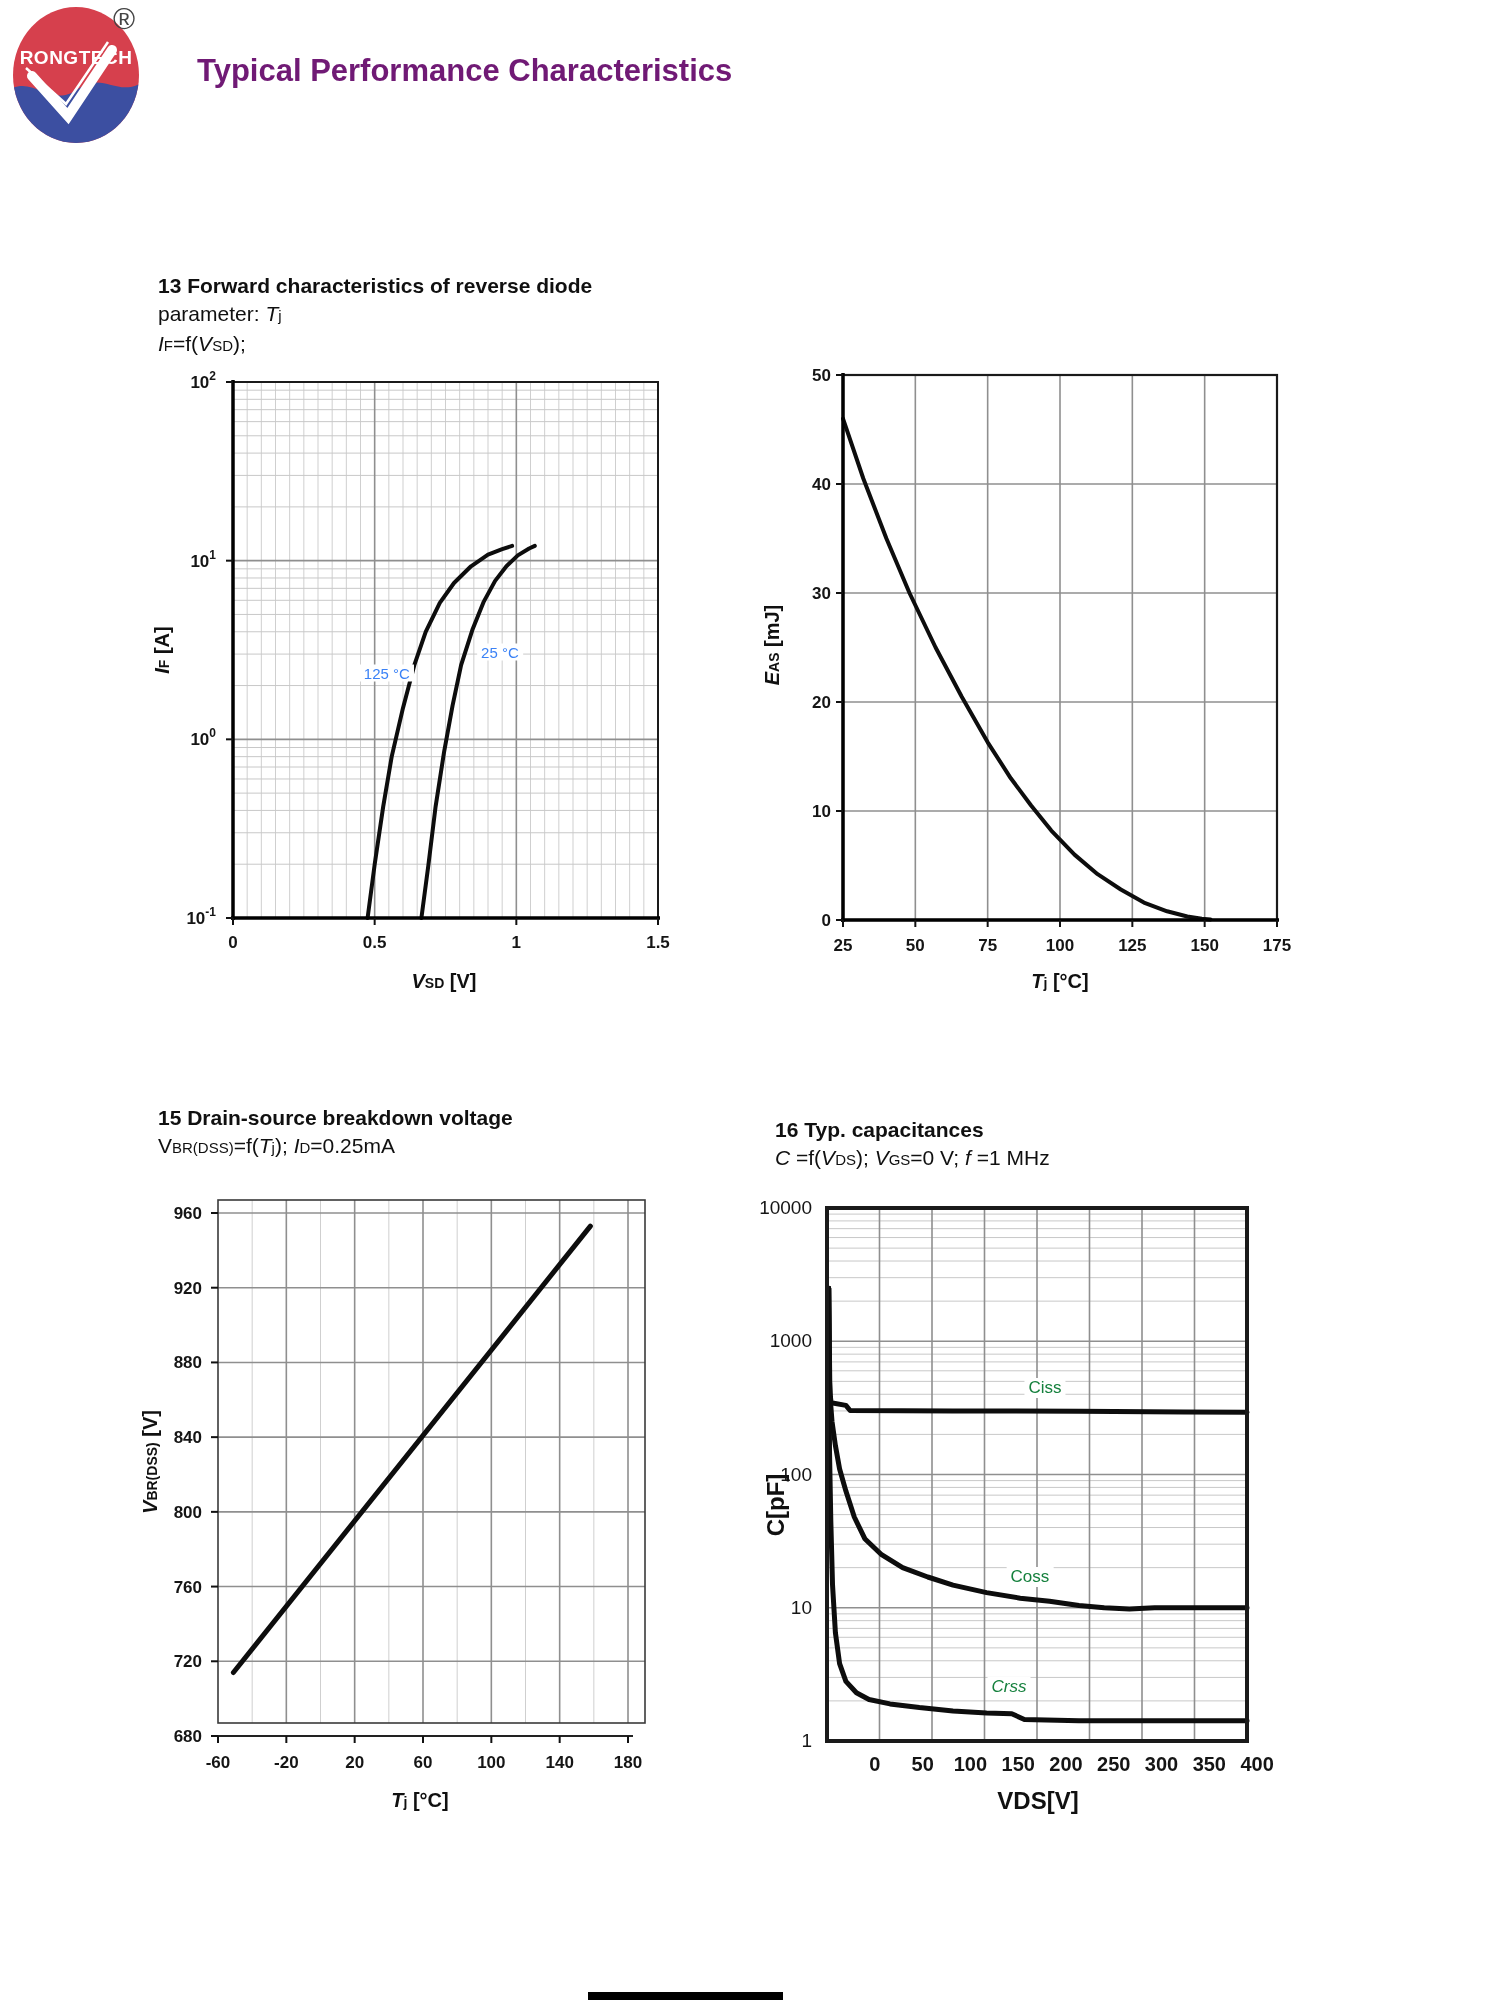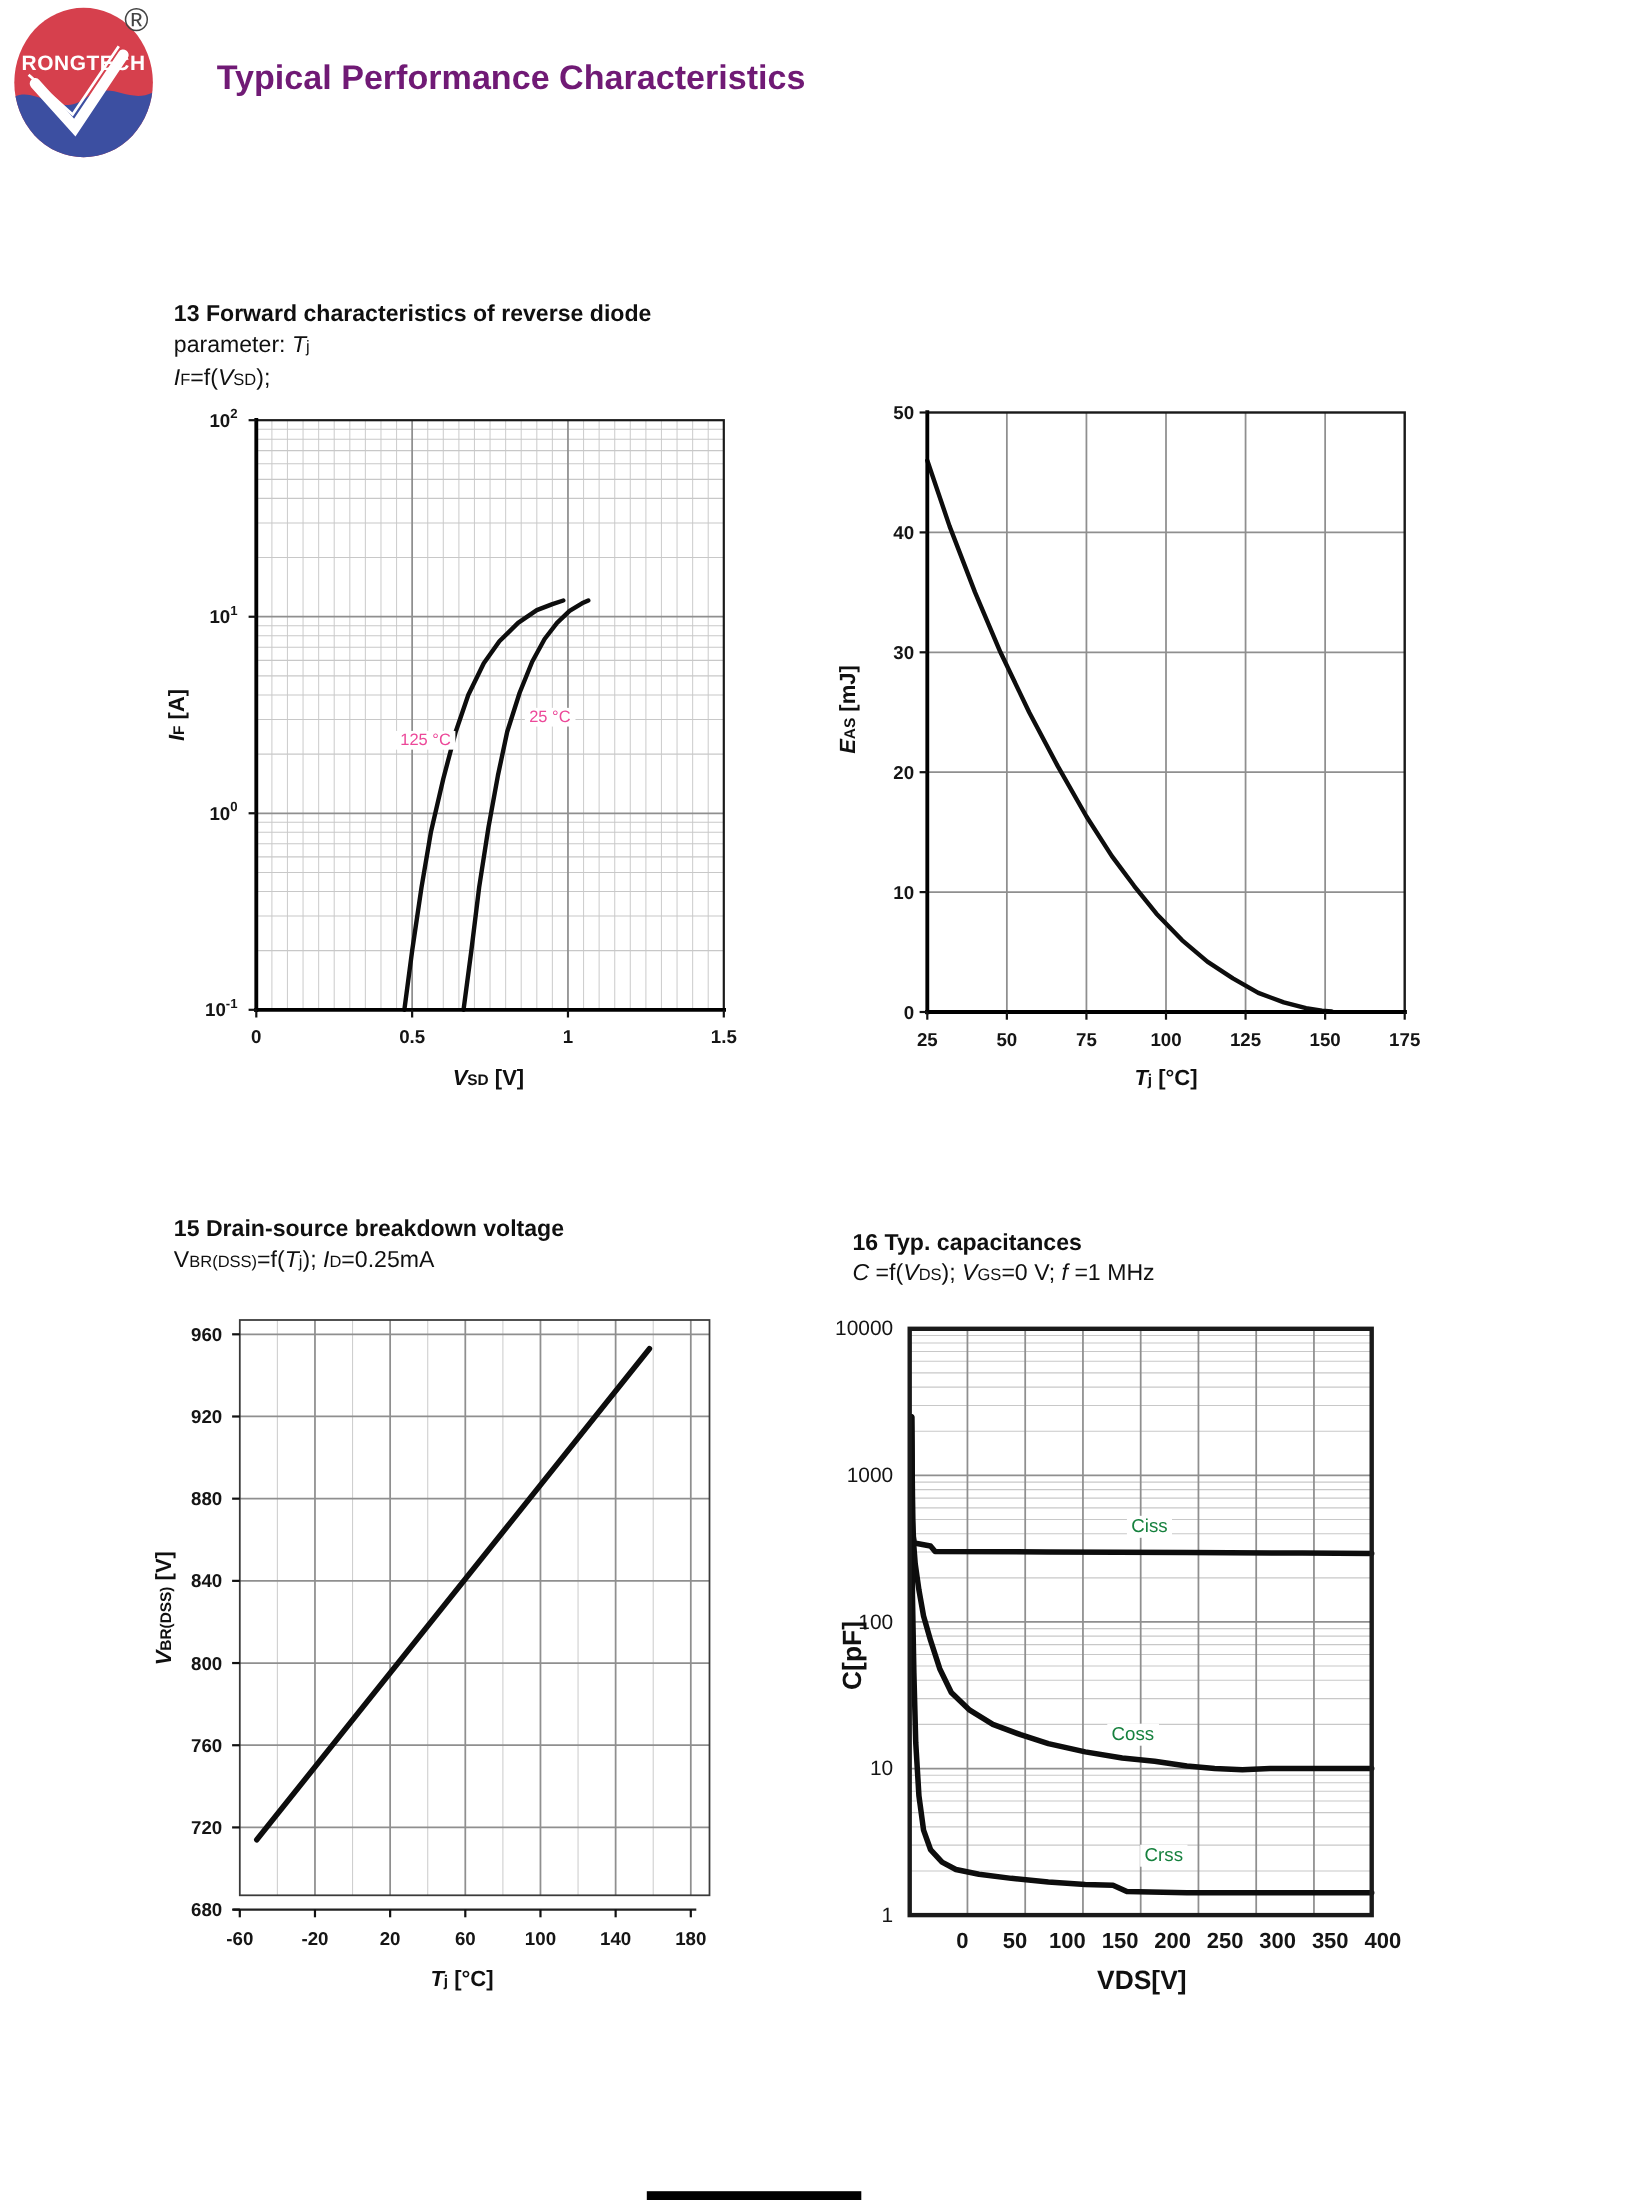--- a/index.html
+++ b/index.html
@@ -17,21 +17,21 @@
   .sg-i{font-style:italic}
   .sg-c{font-size:15px}
   .sg-b{font-weight:bold}
   .ax{position:absolute;transform:translate(-50%,-50%);font-size:20px;font-weight:bold;
       white-space:nowrap;color:#101010}
   .ax .sg-c{font-size:14px}
   .ax-y{transform:translate(-50%,-50%) rotate(-90deg)}
   .ax-big{font-size:24px}
   .anno{position:absolute;transform:translate(-50%,-50%);background:#fff;padding:0 4px;
         font-size:17px;color:#15803d;white-space:nowrap}
-  .sec-c13 .anno{font-size:15px;color:#ec4899}
+  .sec-c13 .anno{font-size:15px;color:#3b82f6}
   .header-title{position:absolute;left:197px;top:53px;font-size:31px;font-weight:bold;color:#701a75}
   .reg-mark{position:absolute;left:113px;top:2px;font-size:30px;color:#444}
   .logo{position:absolute;left:4px;top:0}
   .footer-mark{position:absolute;left:588px;top:1992px;width:195px;height:8px;background:#000}
 </style>
 </head>
 <body>
 
 <div class="page">
 
@@ -321,17 +321,17 @@
         <text x="812" y="1214" text-anchor="end" class="tick t16y">10000</text>
         <text x="812" y="1347.25" text-anchor="end" class="tick t16y">1000</text>
         <text x="812" y="1480.5" text-anchor="end" class="tick t16y">100</text>
         <text x="812" y="1613.75" text-anchor="end" class="tick t16y">10</text>
         <text x="812" y="1747" text-anchor="end" class="tick t16y">1</text>
       </svg>
       <div class="ax ax-big" style="left: 1038px; top: 1801px;"><span class="sg-b">VDS[V]</span></div>
       <div class="ax ax-y ax-big" style="left: 776px; top: 1505px;"><span class="sg-b">C[pF]</span></div>
       <div class="anno" style="left: 1044.98px; top: 1388.15px;">Ciss</div>
       <div class="anno" style="left: 1029.86px; top: 1576.84px;">Coss</div>
-      <div class="anno" style="left: 1058px; top: 1687.17px;">Crss</div>
+      <div class="anno" style="left: 1009px; top: 1687.17px; font-style: italic;">Crss</div>
     </div>
 
   <div class="footer-mark"></div>
 </div>
 
 </body></html>

